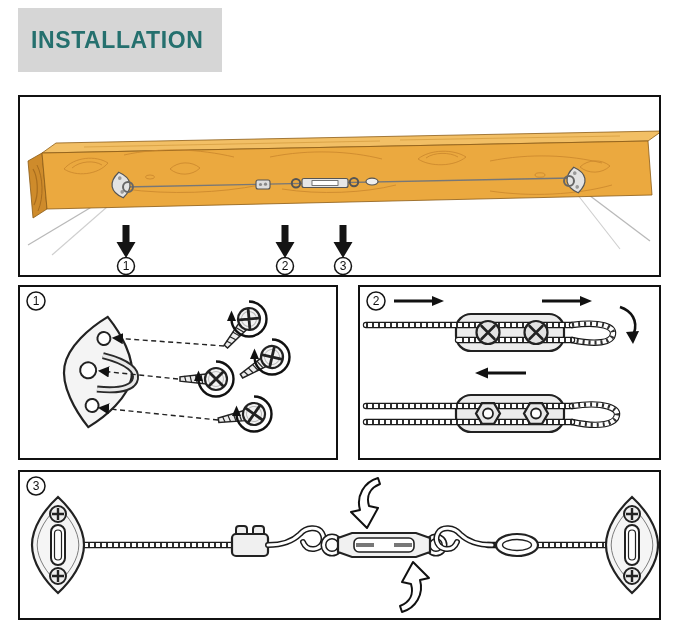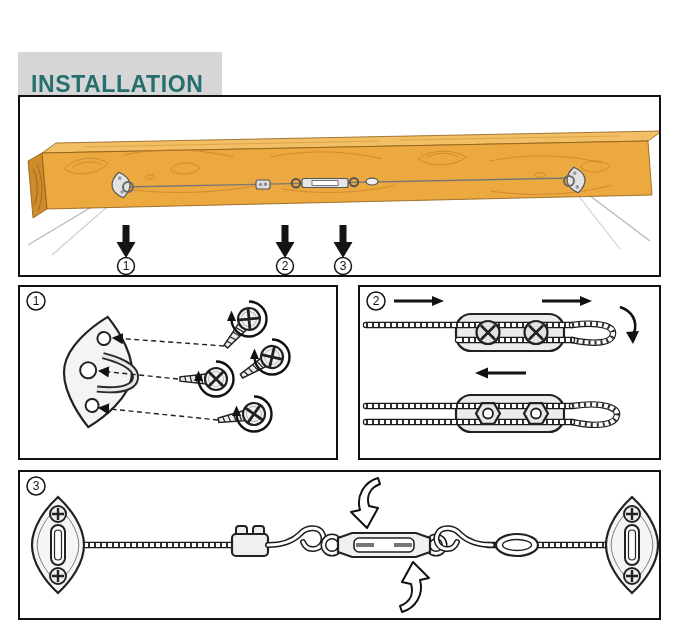--- a/index.html
+++ b/index.html
@@ -1,19 +1,19 @@
 <!DOCTYPE html>
 <html><head>
 <meta charset="utf-8">
 <style>
   html,body{margin:0;padding:0;background:#fff;}
   body{width:679px;height:629px;position:relative;font-family:"Liberation Sans",sans-serif;}
   .stage{position:absolute;inset:0;background:#fff;overflow:hidden;}
   .banner{position:absolute;left:18px;top:8px;width:204px;height:64px;background:#d6d6d6;
-          display:flex;flex-direction:column;justify-content:center;padding-left:13px;box-sizing:border-box;margin-top:44px;}
+          display:flex;flex-direction:column;justify-content:center;padding-left:13px;box-sizing:border-box;}
   .banner-line{font-size:23px;font-weight:700;color:#25706e;letter-spacing:.6px;line-height:1.22;}
   .box{position:absolute;border:2px solid #111;background:#fff;}
   #box-main{left:18px;top:95px;width:639px;height:178px;}
   #box-s1{left:18px;top:285px;width:316px;height:171px;}
   #box-s2{left:358px;top:285px;width:299px;height:171px;}
   #box-s3{left:18px;top:470px;width:639px;height:146px;}
   svg{display:block;}
   .badge circle{fill:#fff;stroke:#151515;stroke-width:1.5;}
   .badge text{font-family:"Liberation Sans",sans-serif;font-size:12px;text-anchor:middle;fill:#111;}
   .ropeO{fill:none;stroke:#1a1a1a;stroke-width:6.4;stroke-linecap:round;}

